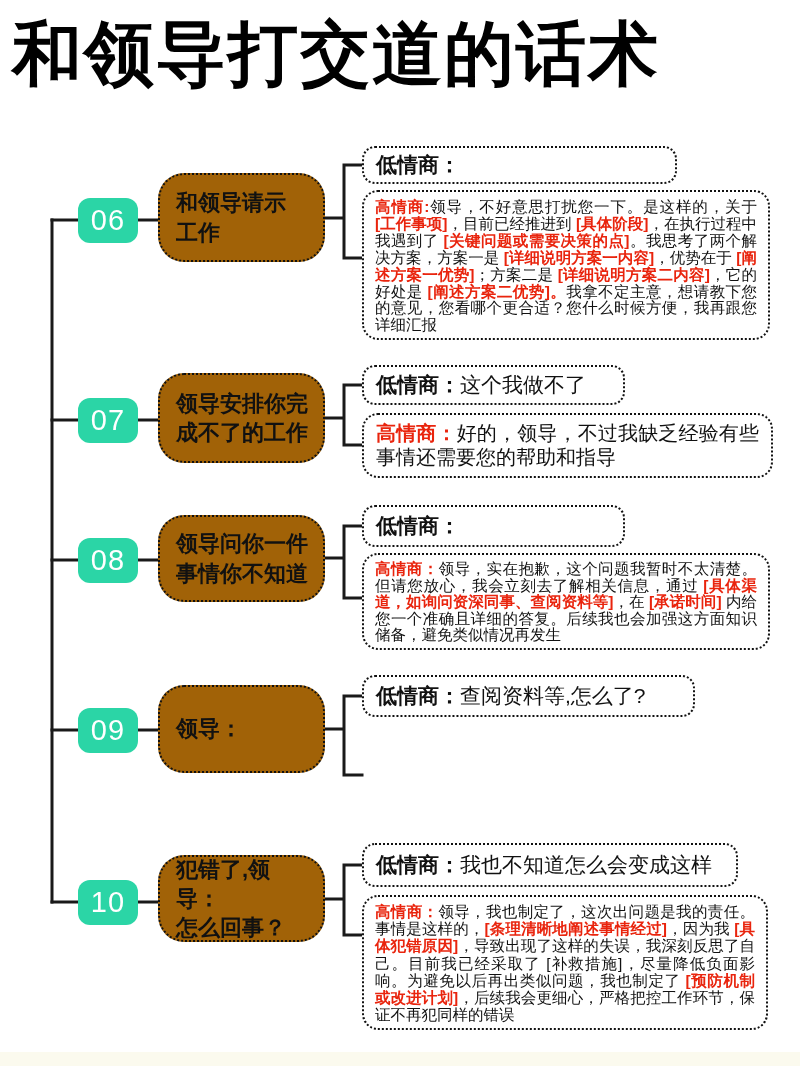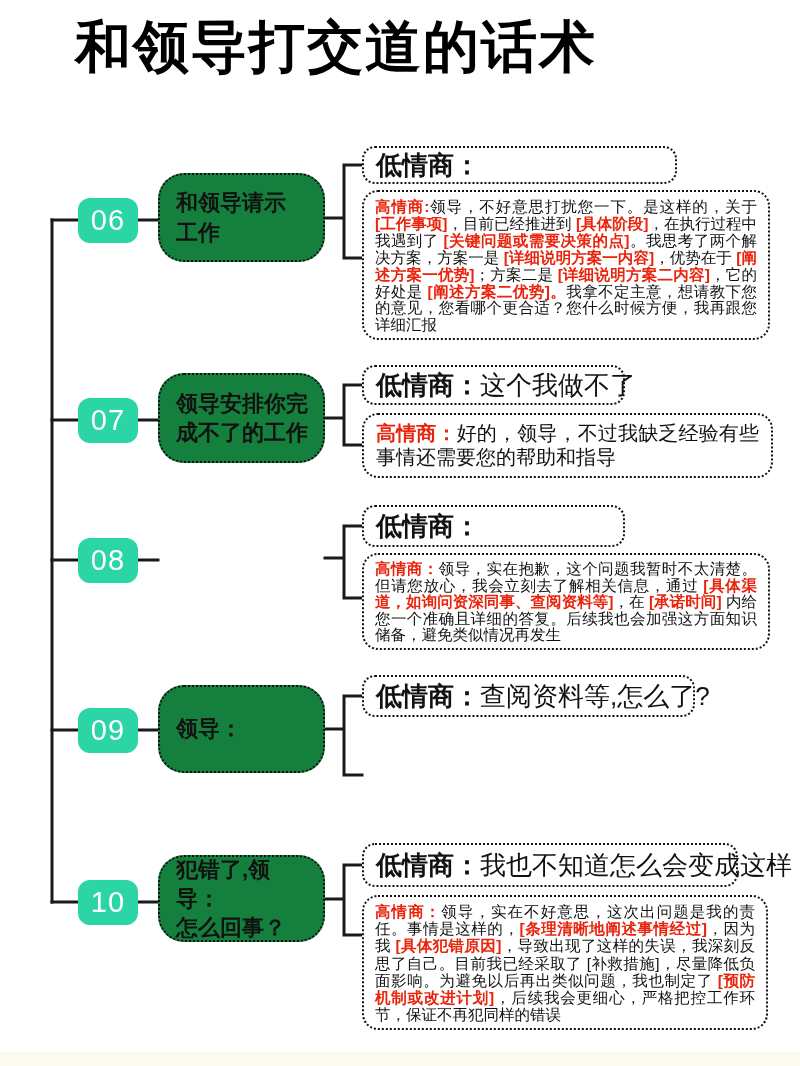--- a/index.html
+++ b/index.html
@@ -7,47 +7,47 @@
     --red:#e9240d;
     --line:#1a1a1a;
   }
   html,body{margin:0;padding:0;background:#ffffff;}
   .canvas{
     position:relative;width:800px;height:1066px;background:#ffffff;overflow:hidden;
     font-family:"Liberation Sans","DejaVu Sans",sans-serif;color:#111;
   }
   .title{
     position:absolute;top:16px;left:0;width:672px;text-align:center;
-    font-size:56px;font-weight:900;letter-spacing:2px;color:#000;line-height:1.1;
+    font-size:70px;font-weight:900;letter-spacing:2px;color:#000;line-height:1.1;
     white-space:nowrap;
   }
   svg.connectors{position:absolute;left:0;top:0;}
   svg.connectors path{stroke:var(--line);stroke-width:3;fill:none;stroke-linecap:square;}
 
   .num{
     position:absolute;width:60px;height:45px;background:var(--teal);
     border-radius:12px;color:#ffffff;font-size:29px;letter-spacing:1px;
     display:flex;align-items:center;justify-content:center;
   }
   .n06{left:78px;top:198px}.n07{left:78px;top:398px}.n08{left:78px;top:538px}
   .n09{left:78px;top:708px}.n10{left:78px;top:880px}
 
   .scen{
     position:absolute;left:158px;width:167px;box-sizing:border-box;
-    border:2.5px dotted #111;border-radius:26px;background:#15803d;
+    border:2.5px dotted #111;border-radius:26px;background:#a16207;
     font-weight:700;font-size:22px;line-height:1.32;
     padding:10px 10px 10px 16px;white-space:pre-line;
     display:flex;flex-direction:column;justify-content:center;
   }
   .s06{top:173px;height:89px}.s07{top:373px;height:90px}.s08{top:515px;height:87px}
   .s09{top:685px;height:88px}.s10{top:855px;height:87px}
 
   .low{
     position:absolute;left:362px;box-sizing:border-box;background:#fff;
-    border:2px dotted #111;border-radius:13px;font-size:26px;
+    border:2px dotted #111;border-radius:13px;font-size:21px;
     padding:0 12px;display:flex;align-items:center;white-space:nowrap;
   }
   .l06{top:146px;width:315px;height:38px}
   .l07{top:365px;width:263px;height:40px}
   .l08{top:505px;width:263px;height:42px}
   .l09{top:675px;width:333px;height:42px}
   .l10{top:843px;width:376px;height:44px}
 
   .high{
     position:absolute;left:362px;box-sizing:border-box;background:#fff;
@@ -92,35 +92,37 @@
   <div class="num n07">07</div>
   <div class="scen s07"><span>领导安排你完
 成不了的工作</span></div>
   <div class="low l07">
       <span class="seg-b">低情商：</span>
       <span>这个我做不了</span>
     </div>
   <div class="high h07"><span class="seg-red">高情商：</span><span>好的，领导，不过我缺乏经验有些事情还需要您的帮助和指导</span></div>
 
   <div class="num n08">08</div>
+  <div class="scen s08"><span>领导问你一件
+事情你不知道</span></div>
   <div class="low l08">
       <span class="seg-b">低情商：</span>
     </div>
   <div class="high h08"><span class="seg-red">高情商：</span><span>领导，实在抱歉，这个问题我暂时不太清楚。但请您放心，我会立刻去了解相关信息，通过 </span><span class="seg-red">[具体渠道，如询问资深同事、查阅资料等]</span><span>，在 </span><span class="seg-red">[承诺时间]</span><span> 内给您一个准确且详细的答复。后续我也会加强这方面知识储备，避免类似情况再发生</span></div>
 
   <div class="num n09">09</div>
   <div class="scen s09"><span>领导：</span></div>
   <div class="low l09">
       <span class="seg-b">低情商：</span>
       <span>查阅资料等,怎么了?</span>
     </div>
 
   <div class="num n10">10</div>
   <div class="scen s10"><span>犯错了,领导：
 怎么回事？</span></div>
   <div class="low l10">
       <span class="seg-b">低情商：</span>
       <span>我也不知道怎么会变成这样</span>
     </div>
-  <div class="high h10"><span class="seg-red">高情商：</span><span>领导，实在不好意思，这次出问题是我的责任。事情是这样的，</span><span class="seg-red">[条理清晰地阐述事情经过]</span><span>，因为我 </span><span class="seg-red">[具体犯错原因]</span><span>，导致出现了这样的失误，我深刻反思了自己。目前我已经采取了 [补救措施]，尽量降低负面影响。为避免以后再出类似问题，我也制定了 </span><span class="seg-red">[预防机制或改进计划]</span><span>，后续我会更细心，严格把控工作环节，保证不再犯同样的错误</span></div>
+  <div class="high h10"><span class="seg-red">高情商：</span><span>领导，我也制定了，这次出问题是我的责任。事情是这样的，</span><span class="seg-red">[条理清晰地阐述事情经过]</span><span>，因为我 </span><span class="seg-red">[具体犯错原因]</span><span>，导致出现了这样的失误，我深刻反思了自己。目前我已经采取了 [补救措施]，尽量降低负面影响。为避免以后再出类似问题，我也制定了 </span><span class="seg-red">[预防机制或改进计划]</span><span>，后续我会更细心，严格把控工作环节，保证不再犯同样的错误</span></div>
 
   <div class="bottom-strip"></div>
 </div>
 
 </body></html>

